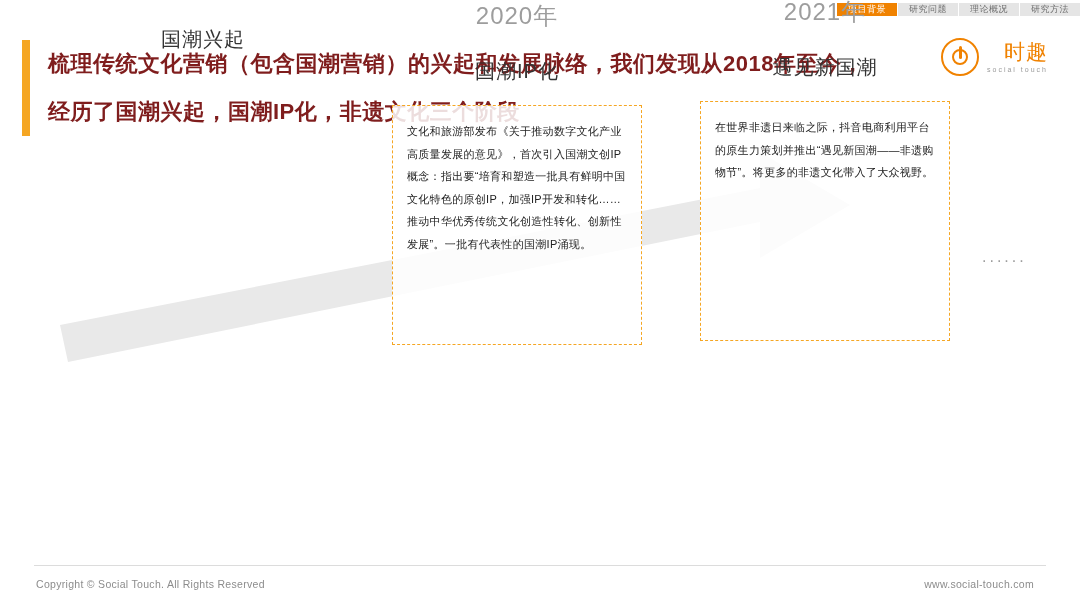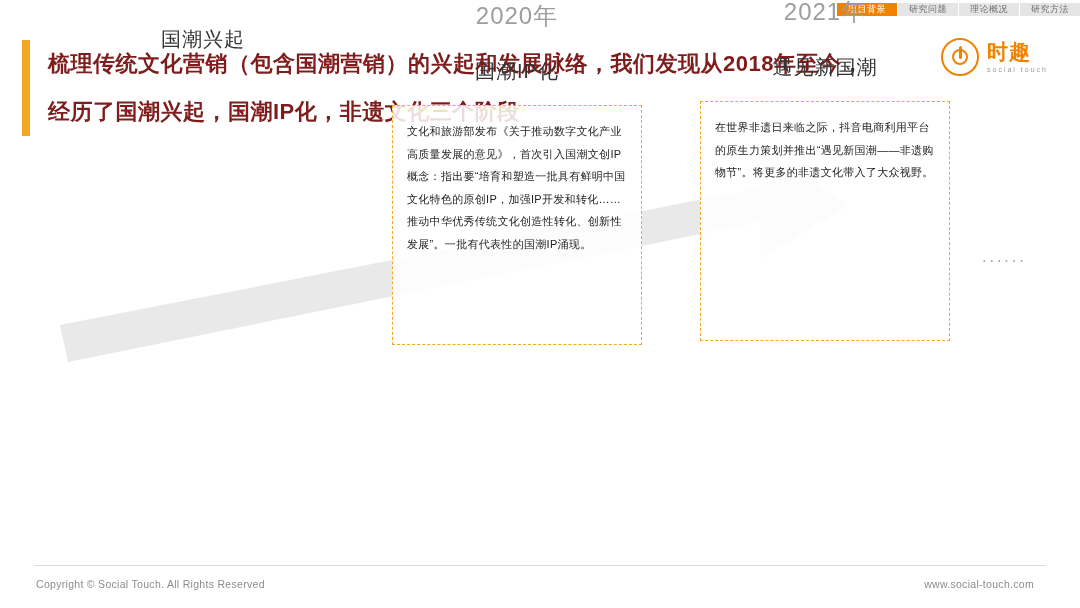--- a/index.html
+++ b/index.html
@@ -95,22 +95,23 @@
     top: 6px;
     width: 3px;
     height: 13px;
     background: #f08200;
     border-radius: 2px;
   }
   .logo .words { display: flex; flex-direction: column; line-height: 1; }
   .logo .cn {
     font-size: 21px;
     color: #f08200;
-    font-weight: bold;
+    font-weight: normal;
     letter-spacing: 1px;
+    text-align: right;
   }
   .logo .en {
     font-size: 7px;
     color: #9a9a9a;
     letter-spacing: 2px;
     margin-top: 4px;
   }
 
   
   .arrow-wrap {

